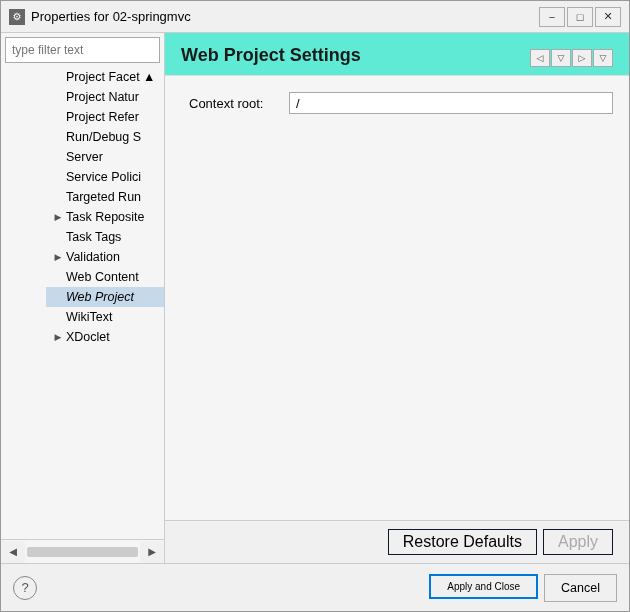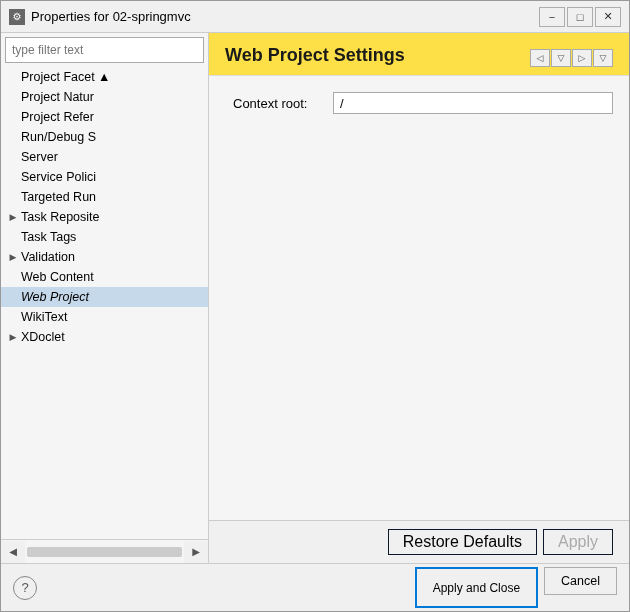--- a/index.html
+++ b/index.html
@@ -69,21 +69,21 @@
     }
 
     .content-area {
       display: flex;
       flex: 1;
       overflow: hidden;
     }
 
     
     .sidebar {
-      width: 208px;
+      width: 164px;
       background: #f5f5f5;
       border-right: 1px solid #ccc;
       display: flex;
       flex-direction: column;
       flex-shrink: 0;
     }
 
     .filter-input {
       margin: 4px;
       height: 26px;
@@ -92,20 +92,21 @@
       font-size: 12px;
       color: #888;
       outline: none;
       background: white;
     }
 
     .tree-area {
       flex: 1;
       overflow-y: auto;
       overflow-x: hidden;
+      padding-left: 45px;
     }
 
     .tree-item {
       padding: 3px 4px 3px 20px;
       cursor: pointer;
       white-space: nowrap;
       overflow: hidden;
       text-overflow: ellipsis;
       color: #000;
       font-size: 12.5px;
@@ -168,21 +169,21 @@
       display: flex;
       flex-direction: column;
     }
 
     .panel-header {
       padding: 12px 16px 8px 16px;
       display: flex;
       align-items: flex-start;
       justify-content: space-between;
       border-bottom: 1px solid #ddd;
-      background: #fde047;
+      background: #5eead4;
     }
 
     .panel-title {
       font-size: 18px;
       font-weight: bold;
       color: #1a1a1a;
     }
 
     .panel-nav-buttons {
       display: flex;
@@ -283,23 +284,23 @@
     }
 
     .dialog-actions {
       flex: 1;
       display: flex;
       justify-content: flex-end;
       gap: 6px;
     }
 
     .btn-primary {
-      height: 41px;
+      height: 25px;
       padding: 0 16px;
-      font-size: 12px;
+      font-size: 10px;
       border: 2px solid #0078d7;
       background: #f0f0f0;
       cursor: pointer;
       color: #000;
     }
 
     .btn-secondary {
       height: 28px;
       padding: 0 16px;
       font-size: 12.5px;

